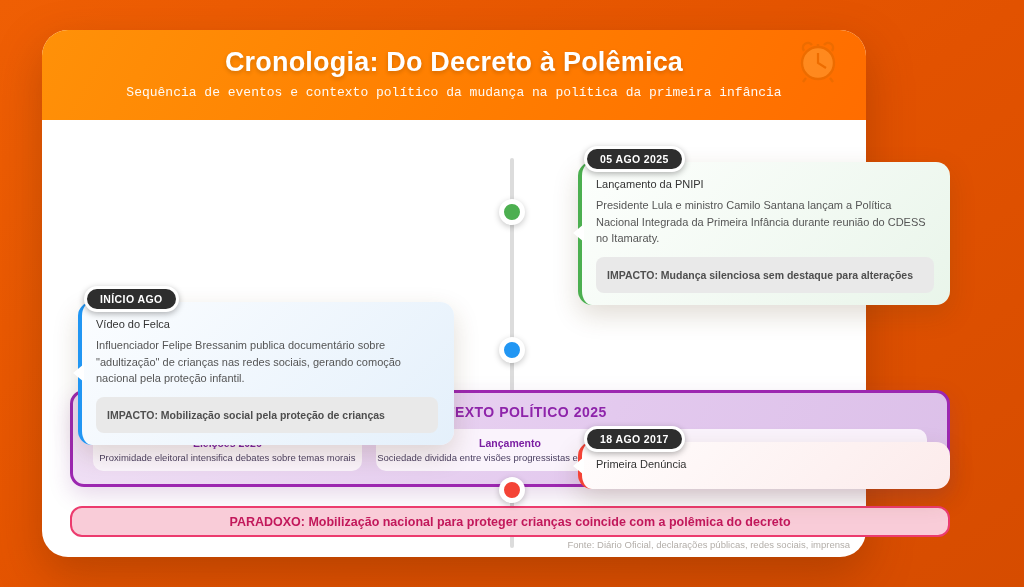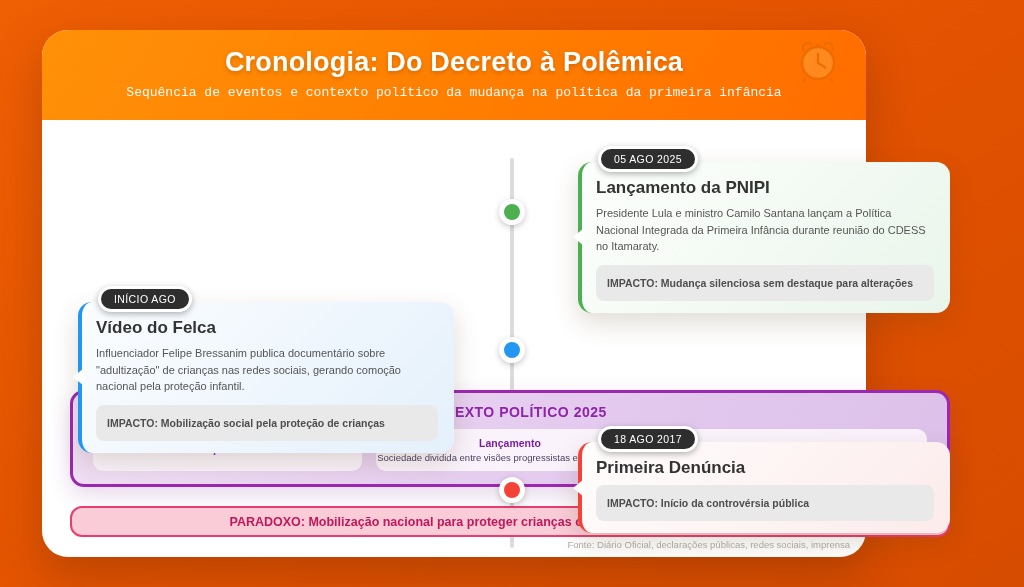--- a/index.html
+++ b/index.html
@@ -54,26 +54,26 @@
   .card-blue  { left:36px;  top:272px; width:376px; border-color:#2196f3;
     background:linear-gradient(135deg,#fbfdff 0%,#e4f0fb 100%); }
   .card-red   { left:536px; top:412px; width:372px; border-color:#f44336;
     background:linear-gradient(135deg,#fffdfd 0%,#fcebeb 100%); z-index:5; }
 
   .card .arrow {
     position:absolute; left:-9px; top:50%; margin-top:-9px; width:0; height:0;
     border:9px solid transparent; border-left:0; border-right:11px solid #ffffff;
   }
   .badge {
-    position:absolute; top:-16px; left:16px;
-    background:#2e2e2e; color:#ffffff; font-size:10.5px; font-weight:normal;
+    position:absolute; top:-16px; left:2px;
+    background:#2e2e2e; color:#ffffff; font-size:10.5px; font-weight:bold;
     letter-spacing:0.4px; padding:4px 13px; border-radius:14px;
     border:3px solid #ffffff; box-shadow:0 2px 6px rgba(0,0,0,0.3); white-space:nowrap;
   }
-  .card h2 { font-size:17px; font-weight:bold; color:#333333; margin:2px 0 7px; }
+  .card h2 { font-size:11px; font-weight:normal; color:#333333; margin:2px 0 7px; }
   .card .desc { font-size:11px; color:#555555; line-height:1.5; margin-bottom:10px; }
   .impact {
     background:#e9e9e9; border-radius:8px; padding:12px 11px;
     font-size:10.5px; font-weight:bold; color:#4e4e4e;
   }
 
   
   .context {
     position:absolute; left:28px; top:360px; width:880px; height:97px;
     border:3px solid #9c27b0; border-radius:14px;
@@ -143,39 +143,39 @@
       <h2>Vídeo do Felca</h2>
       <p class="desc">Influenciador Felipe Bressanim publica documentário sobre "adultização" de crianças nas redes sociais, gerando comoção nacional pela proteção infantil.</p>
       <div class="impact">IMPACTO: Mobilização social pela proteção de crianças</div>
     </article>
 
     <section class="context">
       <h3>CONTEXTO POLÍTICO 2025</h3>
       <div class="ctx-row">
         <div class="ctx-item">
           <div class="ctx-item-title">Eleições 2026</div>
+          <div class="ctx-item-desc">Proximidade eleitoral intensifica debates sobre temas morais</div>
         </div>
         <div class="ctx-item">
           <div class="ctx-item-title">Lançamento</div>
           <div class="ctx-item-desc">Sociedade dividida entre visões progressistas e conservadoras</div>
         </div>
         <div class="ctx-item">
           <div class="ctx-item-title"></div>
           <div class="ctx-item-desc"></div>
         </div>
       </div>
     </section>
 
     <div class="paradox">PARADOXO: Mobilização nacional para proteger crianças coincide com a polêmica do decreto</div>
 
     <article class="card card-red">
       <span class="arrow"></span>
       <span class="badge">18 AGO 2017</span>
       <h2>Primeira Denúncia</h2>
-      <div class="impact">IMPACTO: Início da controvérsia pública</div>
     </article>
 
     <div class="dot dot-green"></div>
     <div class="dot dot-blue"></div>
     <div class="dot dot-red"></div>
 
     <div class="source-note">Fonte: Diário Oficial, declarações públicas, redes sociais, imprensa</div>
 
   </div>
 </div>

